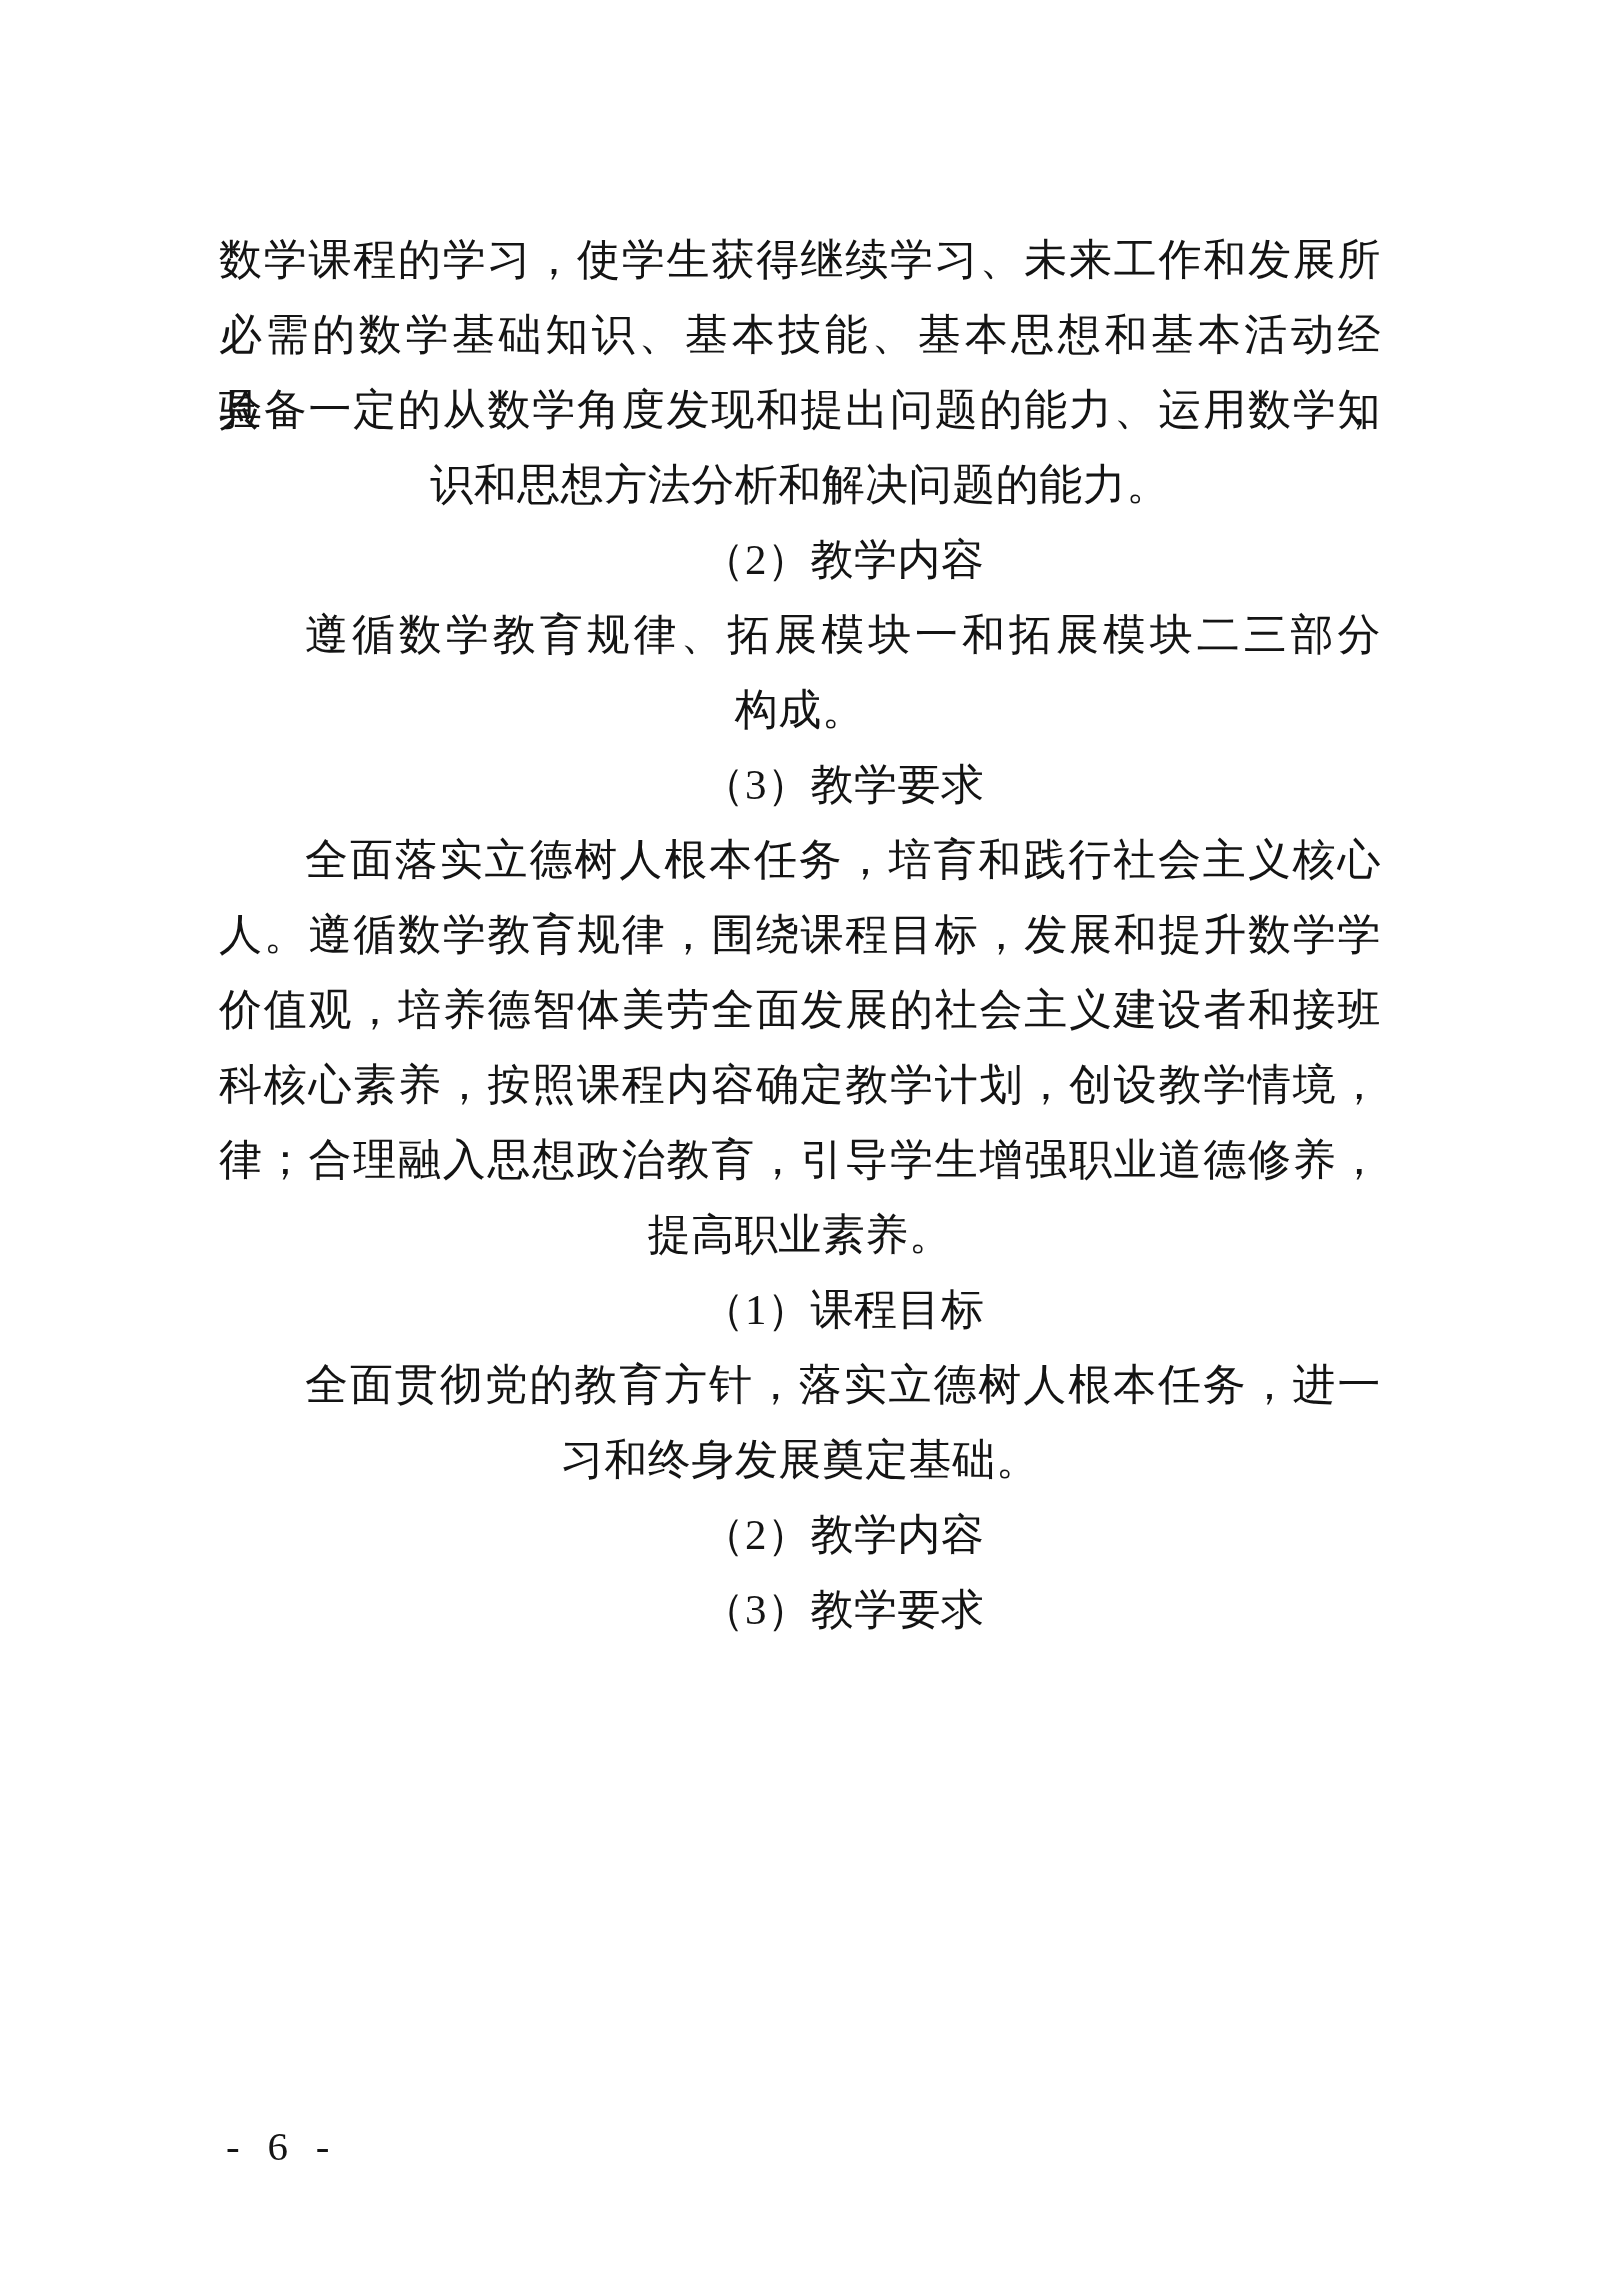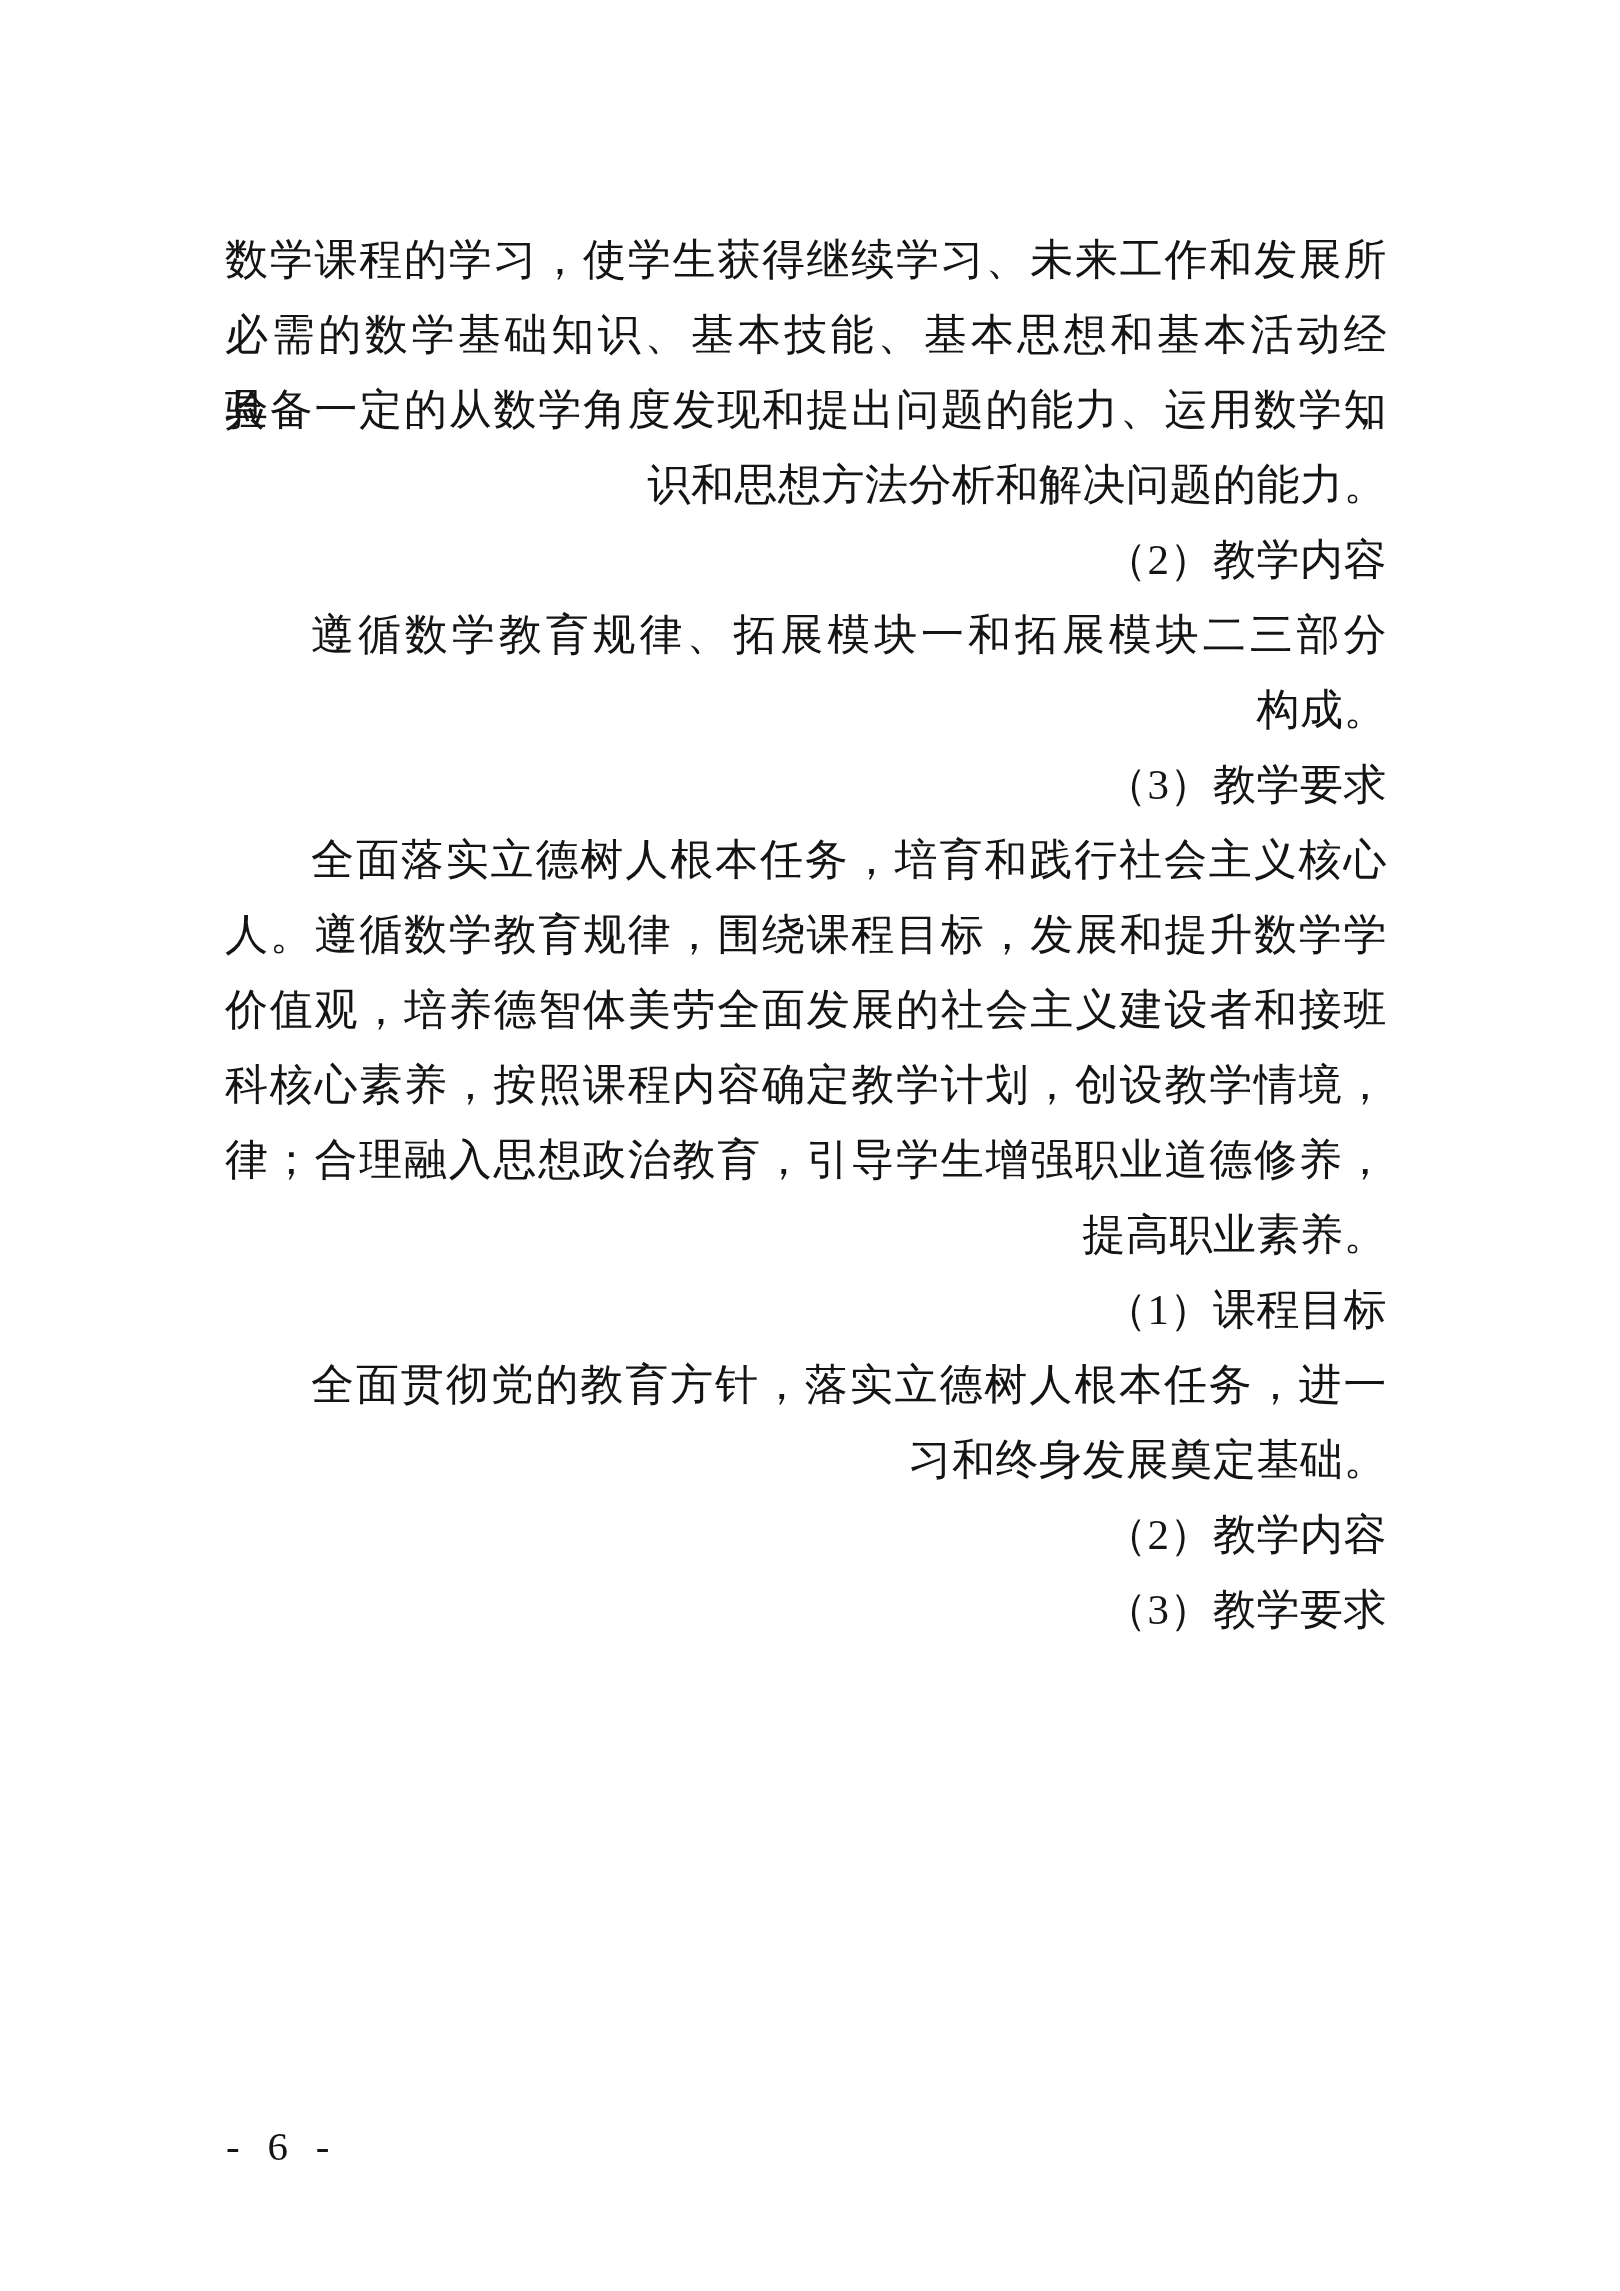--- a/index.html
+++ b/index.html
@@ -11,29 +11,29 @@
     position: relative;
     width: 1620px;
     height: 2292px;
     background: #ffffff;
     overflow: hidden;
     font-family: "Liberation Serif", "DejaVu Serif", serif;
     color: #141414;
   }
   .content {
     position: absolute;
-    left: 225px;
+    left: 219px;
     top: 222px;
     width: 1162px;
   }
   .line {
     font-size: 43px;
     line-height: 75px;
     height: 75px;
-    text-align: right;
+    text-align: center;
     white-space: nowrap;
     letter-spacing: 0.5px;
   }
   .line.j {
     white-space: normal;
     text-align: justify;
     text-align-last: justify;
   }
   .line.ind {
     text-indent: 86px;

